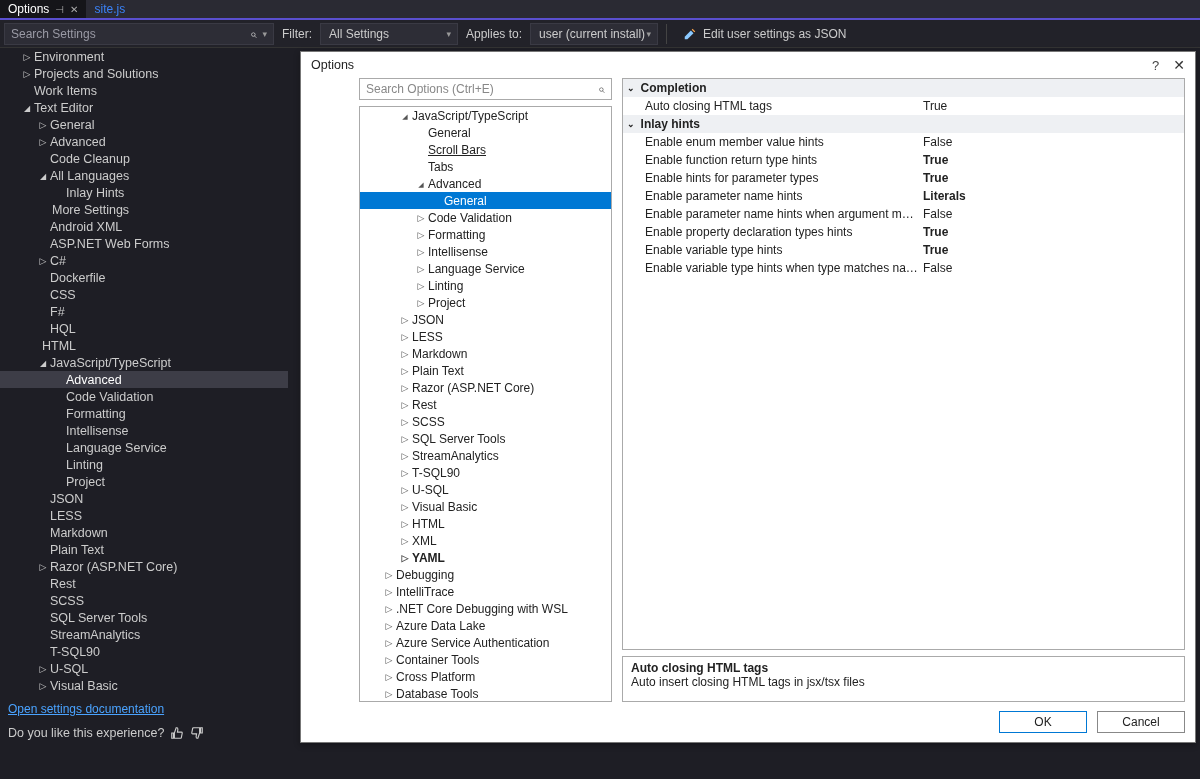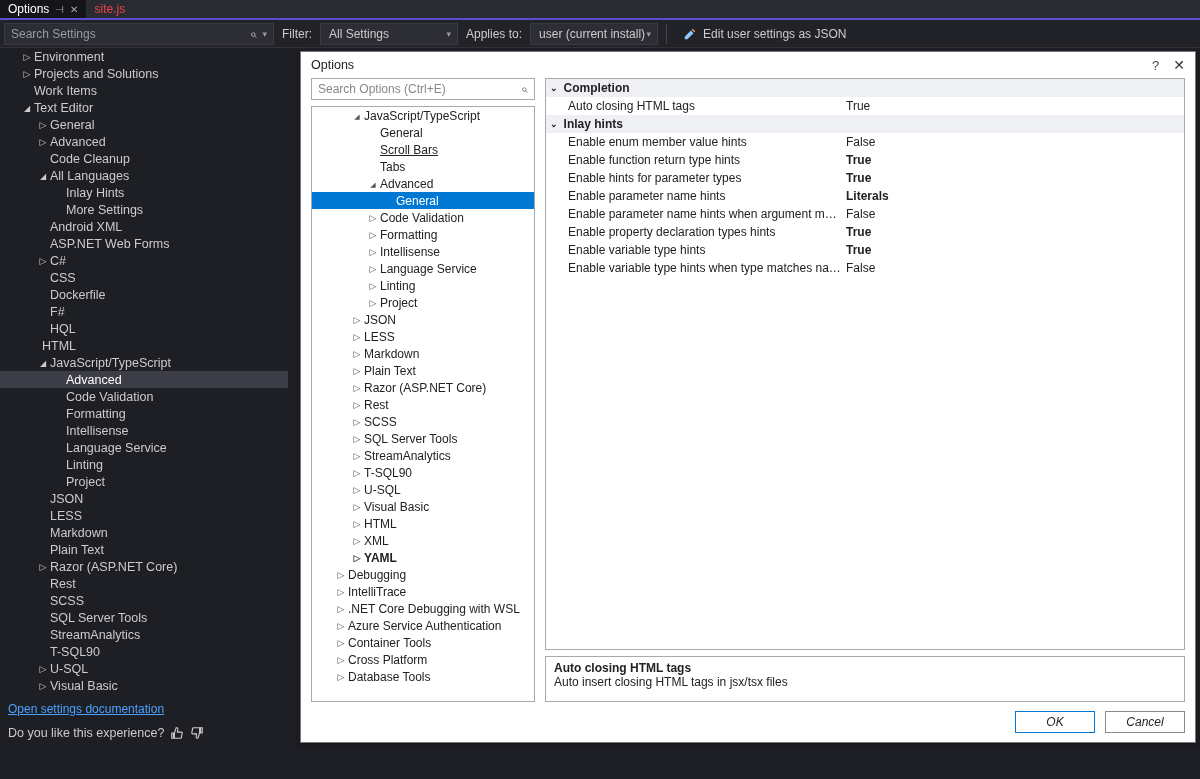--- a/index.html
+++ b/index.html
@@ -1,20 +1,20 @@
 <!DOCTYPE html>
 <html><head>
 <meta charset="utf-8">
 <style>
   * { box-sizing: border-box; margin: 0; padding: 0; font-family: "Segoe UI", Arial, sans-serif; }
   html, body { width: 1200px; height: 779px; overflow: hidden; background: #1a1a22; }
 
   
   .tabs { height: 20px; background: #2a2a33; display: flex; align-items: stretch; border-bottom: 2px solid #5a4fcf; }
-  .tab { display: flex; align-items: center; padding: 0 8px; font-size: 12px; color: #ef4444; cursor: pointer; }
+  .tab { display: flex; align-items: center; padding: 0 8px; font-size: 12px; color: #3b82f6; cursor: pointer; }
   .tab.active { background: #151519; color: #fff; }
   .tab .pin, .tab .close { margin-left: 6px; font-size: 10px; color: #aaa; }
 
   
   .filterbar { height: 28px; background: #222229; display: flex; align-items: center; padding: 0 4px; gap: 8px; border-bottom: 1px solid #333; }
   .search-box { flex: 0 0 270px; height: 22px; background: #2d2d36; border: 1px solid #3a3a44; display: flex; align-items: center; padding: 0 6px; }
   .search-box input { flex: 1; background: transparent; border: none; color: #ccc; font-size: 12px; outline: none; }
   .search-box input::placeholder { color: #9a9aa5; }
   .mag-icon { color: #ccc; font-size: 12px; transform: scaleX(-1); }
   .fb-label { color: #ccc; font-size: 12px; }
@@ -45,21 +45,21 @@
   
   .right-region { flex:1; position:relative; background:#1e1e25; }
 
   
   .dialog { position:absolute; left:12px; top:3px; width:896px; height:692px; background:#fff; border:1px solid #777; display:flex; flex-direction:column; box-shadow:0 2px 6px rgba(0,0,0,0.3);}
   .dlg-title { height:26px; display:flex; align-items:center; padding:0 10px; font-size:12.5px; color:#222; }
   .dlg-title .spacer{flex:1;}
   .dlg-help { font-size:13px; color:#444; cursor:pointer; margin-right:14px;}
   .dlg-close { font-size:14px; color:#333; cursor:pointer; font-weight:400;}
   .dlg-body { flex:1; display:flex; padding:0 10px 8px; gap:10px; overflow:hidden;}
-  .dlg-left { width:224px; display:flex; flex-direction:column; }
+  .dlg-left { width:253px; display:flex; flex-direction:column;margin-left:48px; }
   .opt-search { height:22px; border:1px solid #aaa; display:flex; align-items:center; padding:0 6px; margin-bottom:6px;}
   .opt-search input { flex:1; border:none; outline:none; font-size:12px; color:#333;}
   .opt-search input::placeholder{color:#888;}
   .opt-search .mag-icon { color:#555; }
   .opt-tree-wrap { flex:1; border:1px solid #aaa; background:#fff; overflow-y:auto; position:relative;}
   .opt-tree-wrap::-webkit-scrollbar{width:14px;}
   .opt-tree-wrap::-webkit-scrollbar-thumb{background:#ccc;}
   .opt-row { height:17px; display:flex; align-items:center; font-size:12px; color:#222; cursor:pointer; white-space:nowrap;}
   .opt-row .otw { display:inline-block; width:10px; text-align:center; font-size:9px; color:#555; margin-right:2px;}
   .opt-row .otw.open::before{content:"◢"; font-size:7px;}
@@ -72,21 +72,21 @@
   .prop-grid { flex:1; border:1px solid #aaa; background:#fff; overflow:auto;}
   .pg-cat { height:18px; display:flex; align-items:center; font-size:12px; font-weight:600; color:#222; background:#eef0f3; padding-left:4px;}
   .pg-cat .chev-d{ font-size:9px; margin-right:6px;}
   .pg-row { height:18px; display:flex; align-items:center; font-size:12px; color:#222;}
   .pg-row .k { flex:0 0 296px; padding-left:22px; white-space:nowrap; overflow:hidden; text-overflow:ellipsis;}
   .pg-row .v { flex:1; padding-left:4px;}
   .pg-row .v.bold { font-weight:600;}
   .desc-box { height:46px; border:1px solid #aaa; padding:4px 8px; font-size:12px; color:#222;}
   .desc-box .dt{font-weight:600; display:block;}
   .dlg-buttons { height:32px; display:flex; justify-content:flex-end; align-items:center; gap:10px; padding:0 10px 8px;}
-  .btn { width:80px; height:22px; border:1px solid #888; background:#fff; font-size:12px; color:#222; cursor:pointer;font-style:italic;}
+  .btn { width:88px; height:22px; border:1px solid #888; background:#fff; font-size:12px; color:#222; cursor:pointer;}
   .btn.primary{border-color:#0078d4;}
 </style>
 </head>
 <body>
 
 <div class="tabs">
   <div class="tab active">
     <span>Options</span>
     <span class="pin">⊣</span>
     <span class="close">✕</span>
@@ -155,43 +155,43 @@
           <span class="lbl">Code Cleanup</span>
         </div>
         <div class="tree-row" style="padding-left: 38px;">
           <span class="tw open"></span>
           <span class="lbl">All Languages</span>
         </div>
         <div class="tree-row" style="padding-left: 54px;">
           <span class="tw leaf"></span>
           <span class="lbl">Inlay Hints</span>
         </div>
-        <div class="tree-row" style="padding-left: 54px; align-items: center;">
+        <div class="tree-row" style="padding-left: 40px; align-items: center;">
           <span class="tw leaf"></span>
           <span class="lbl">More Settings</span>
         </div>
         <div class="tree-row" style="padding-left: 38px;">
           <span class="tw leaf"></span>
           <span class="lbl">Android XML</span>
         </div>
         <div class="tree-row" style="padding-left: 38px;">
           <span class="tw leaf"></span>
           <span class="lbl">ASP.NET Web Forms</span>
         </div>
         <div class="tree-row" style="padding-left: 38px;">
           <span class="tw closed"></span>
           <span class="lbl">C#</span>
         </div>
         <div class="tree-row" style="padding-left: 38px;">
           <span class="tw leaf"></span>
+          <span class="lbl">Dockerfile</span>
+        </div>
+        <div class="tree-row" style="padding-left: 38px;">
+          <span class="tw leaf"></span>
           <span class="lbl">CSS</span>
-        </div>
-        <div class="tree-row" style="padding-left: 38px;">
-          <span class="tw leaf"></span>
-          <span class="lbl">Dockerfile</span>
         </div>
         <div class="tree-row" style="padding-left: 38px;">
           <span class="tw leaf"></span>
           <span class="lbl">F#</span>
         </div>
         <div class="tree-row" style="padding-left: 38px;">
           <span class="tw leaf"></span>
           <span class="lbl">HQL</span>
         </div>
         <div class="tree-row" style="padding-left: 30px;">
@@ -425,20 +425,24 @@
                 <div class="opt-row" style="padding-left: 24px;">
                   <span class="otw closed"></span>
                   <span>IntelliTrace</span>
                 </div>
                 <div class="opt-row" style="padding-left: 24px;">
                   <span class="otw closed"></span>
                   <span>.NET Core Debugging with WSL</span>
                 </div>
                 <div class="opt-row" style="padding-left: 24px;">
                   <span class="otw closed"></span>
+                  <span>Azure Data Lake</span>
+                </div>
+                <div class="opt-row" style="padding-left: 24px;">
+                  <span class="otw closed"></span>
                   <span>Azure Service Authentication</span>
                 </div>
                 <div class="opt-row" style="padding-left: 24px;">
                   <span class="otw closed"></span>
                   <span>Container Tools</span>
                 </div>
                 <div class="opt-row" style="padding-left: 24px;">
                   <span class="otw closed"></span>
                   <span>Cross Platform</span>
                 </div>

